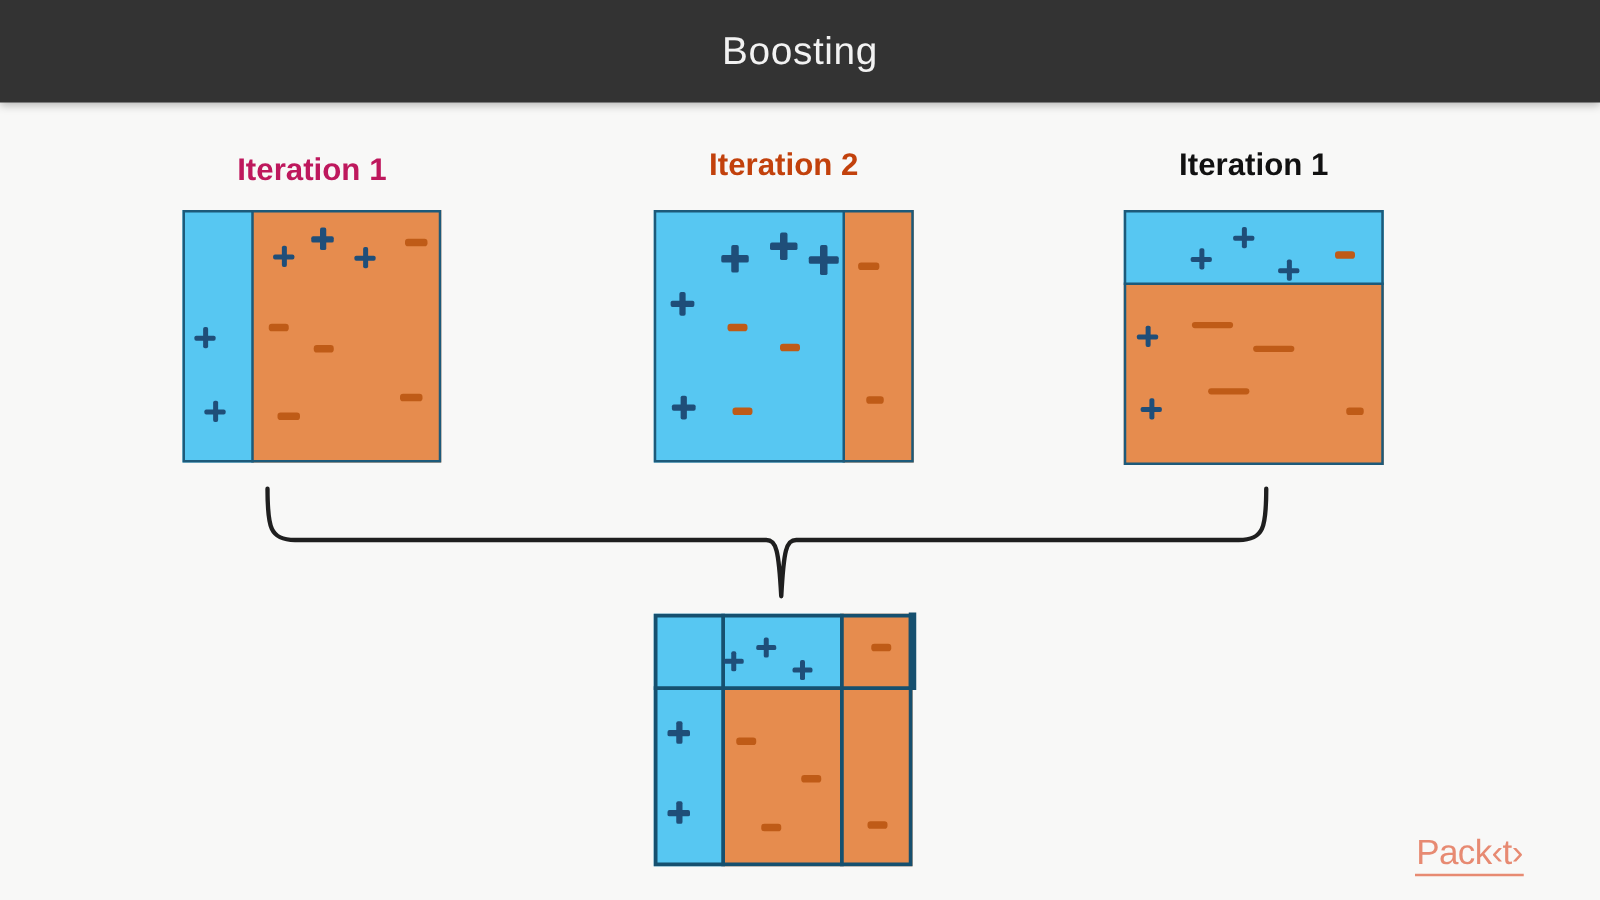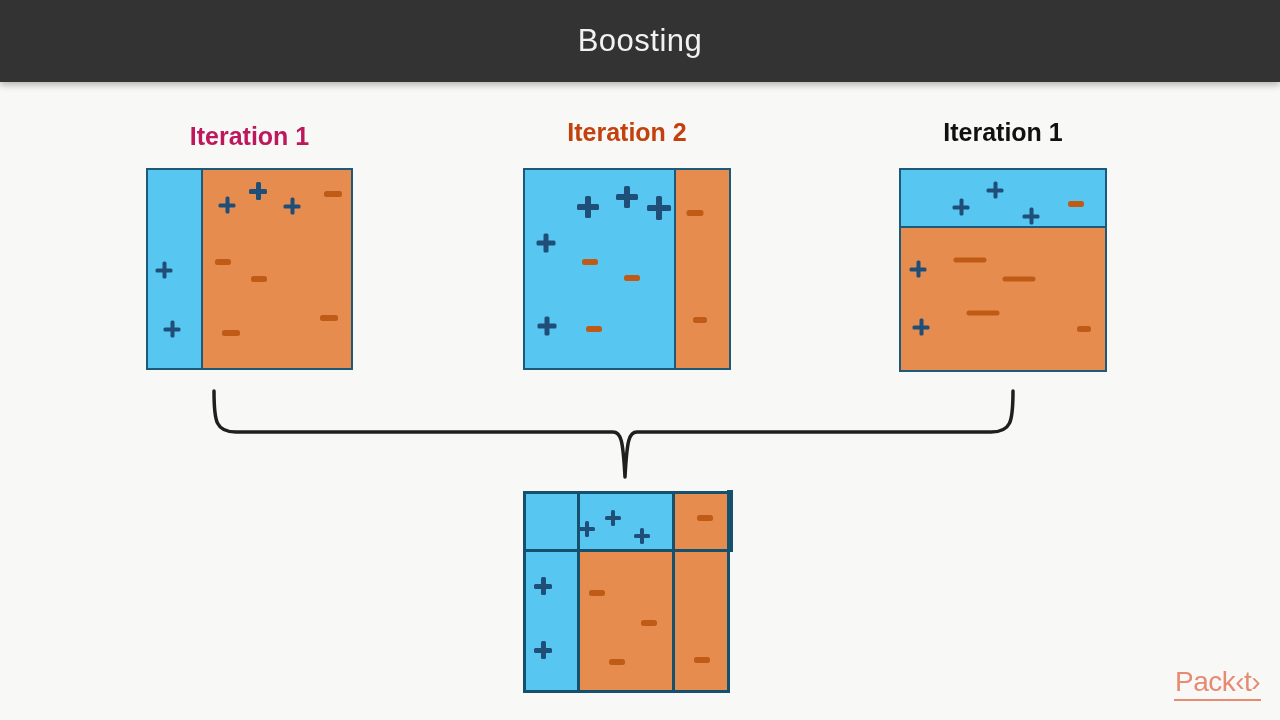--- a/index.html
+++ b/index.html
@@ -37,21 +37,21 @@
   .dash{
     position:absolute;transform:translate(-50%,-50%);
     background:var(--dash,#bf5b17);border-radius:2.5px;z-index:4;
   }
   .brace-svg{position:absolute;left:0;top:0;pointer-events:none;z-index:1}
   .final-label{
     position:absolute;left:830px;top:558px;z-index:2;
     font-size:25px;font-weight:700;color:#111;line-height:35px;
   }
   .packt{
-    position:absolute;left:1174px;top:666px;z-index:2;
+    position:absolute;left:1132px;top:666px;z-index:2;
     font-size:28px;font-weight:400;letter-spacing:-0.5px;
     color:var(--logo,#e78a72);
     border-bottom:2.5px solid currentColor;padding:0 1px 1px 1px;
   }
 </style>
 </head>
 <body>
 
 <div class="stage" style="--bg: #f8f8f7; --header-bg: #333333; --header-fg: #f2f2f2; --plus: #1f4e79; --dash: #bf5b17; --logo: #e78a72;">
   <div class="titlebar">

